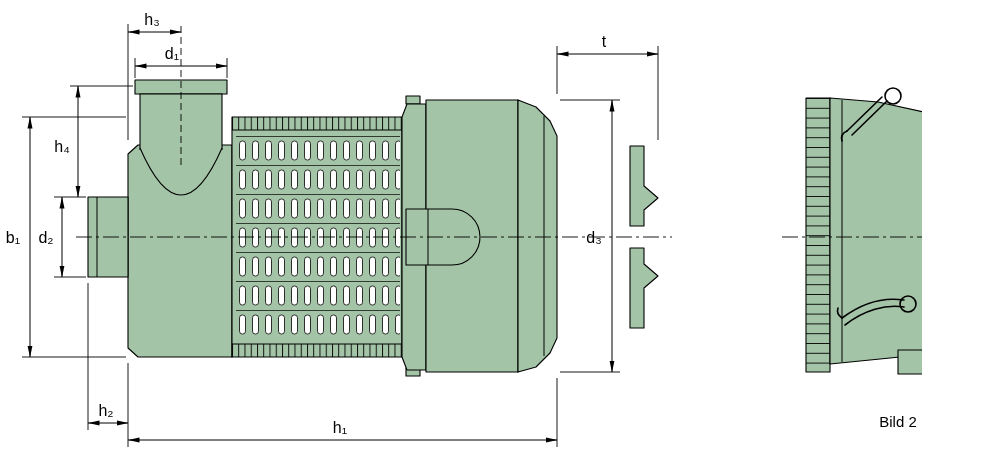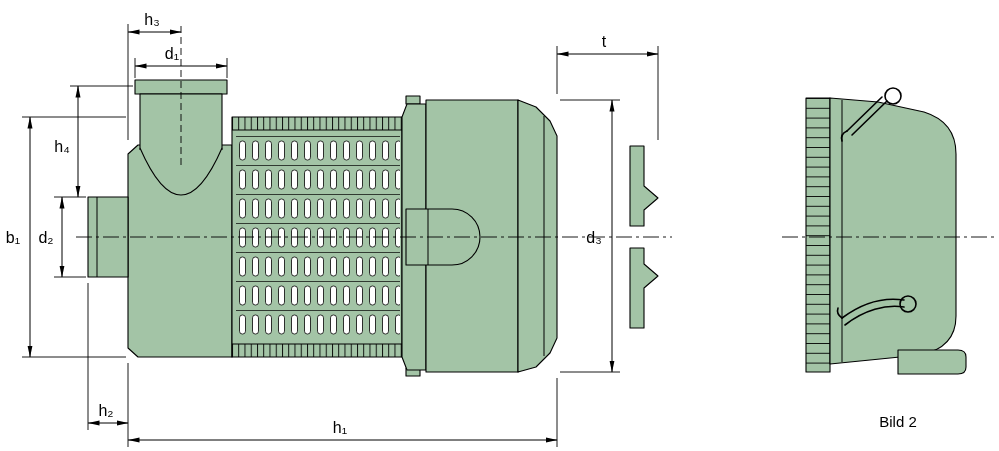--- a/index.html
+++ b/index.html
@@ -1,16 +1,16 @@
 <!DOCTYPE html>
 <html style="--part-fill: #a3c4a6; --slot-fill: #ffffff; --line-color: #000000; --background: #ffffff;"><head>
 <meta charset="utf-8">
 <style>
   html,body{margin:0;padding:0;background:var(--background,#fff);}
-  .stage{position:relative;width:999px;height:451px;background:var(--background,#fff);overflow:hidden;}
+  .stage{position:relative;width:922px;height:451px;background:var(--background,#fff);overflow:hidden;}
   svg{display:block;}
   .part{fill:var(--part-fill,#a3c4a6);stroke:var(--line-color,#000);stroke-width:1.1;stroke-linejoin:round;}
   .detail{stroke:var(--line-color,#000);stroke-width:1;fill:none;}
   .dim{stroke:var(--line-color,#000);stroke-width:1;fill:none;}
   .ext{stroke:var(--line-color,#000);stroke-width:0.9;fill:none;}
   .centerline{stroke:var(--line-color,#000);stroke-width:0.9;stroke-dasharray:16 4 3 4;fill:none;}
   .dashline{stroke:var(--line-color,#000);stroke-width:0.9;stroke-dasharray:7 4;fill:none;}
   .wire{stroke:var(--line-color,#000);stroke-width:1.6;fill:none;stroke-linecap:round;}
   .dim-label{font:16px "Liberation Sans","DejaVu Sans",sans-serif;fill:#000;}
   .caption{font:15px "Liberation Sans","DejaVu Sans",sans-serif;fill:#000;}

